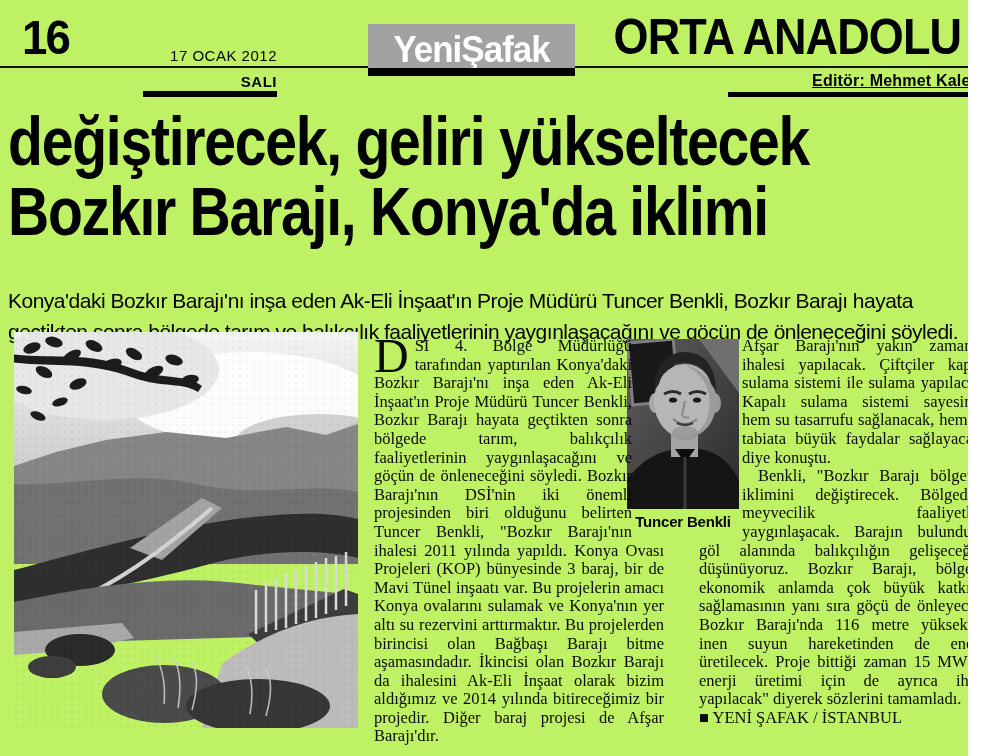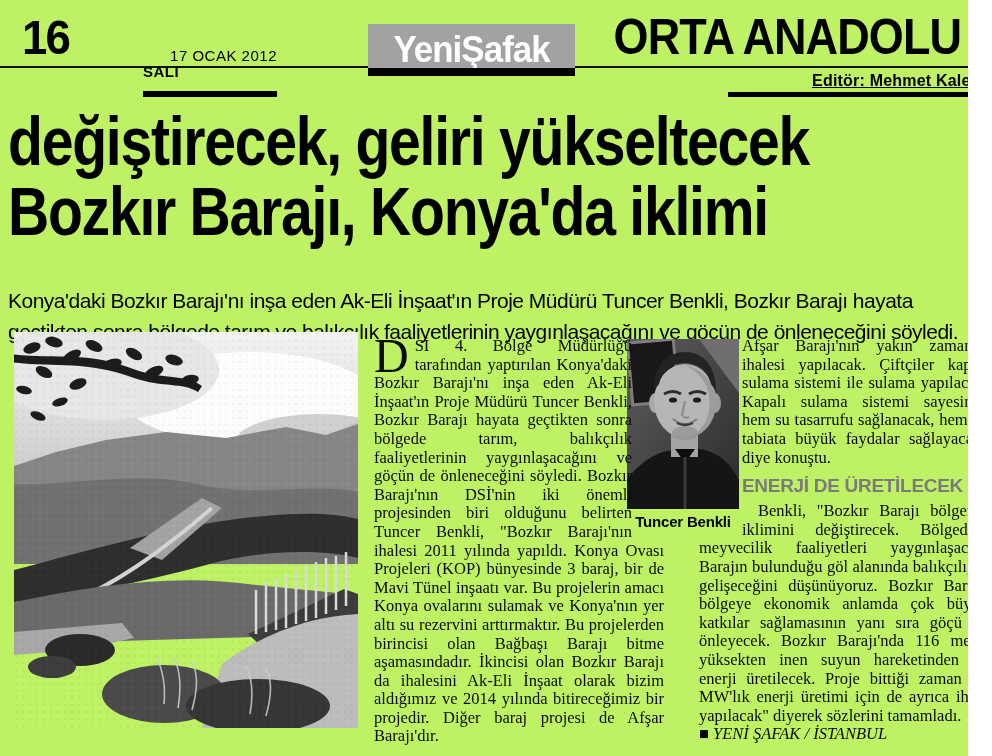--- a/index.html
+++ b/index.html
@@ -5,21 +5,21 @@
   html,body{margin:0;padding:0;background:#ffffff;}
   .page{position:relative;width:968px;height:756px;background:#bef264;overflow:hidden;
         font-family:"Liberation Serif",serif;color:var(--ink,#000);}
 
   
   .hdr-rule{position:absolute;left:0;top:66px;width:992px;height:2px;background:#141414;}
   .page-number{position:absolute;left:22px;top:14px;font:bold 48px/1 "Liberation Sans",sans-serif;
                letter-spacing:-2px;transform:scaleX(.95);transform-origin:0 0;}
   .date-block{position:absolute;left:143px;top:48px;width:134px;text-align:right;
               font:15px/1 "Liberation Sans",sans-serif;letter-spacing:.5px;}
-  .day-block{position:absolute;left:143px;top:64px;width:134px;text-align:left;
+  .day-block{position:absolute;left:143px;top:74px;width:134px;text-align:right;
              font:bold 15px/1 "Liberation Sans",sans-serif;letter-spacing:.5px;}
   .day-bar{position:absolute;left:143px;top:91px;width:134px;height:6px;background:#000;}
   .logo-box{position:absolute;left:368px;top:24px;width:207px;height:44px;background:var(--logo-bg,#a2a2a2);
             display:flex;align-items:flex-end;justify-content:center;}
   .logo-text{font:bold 36px/1 "Liberation Sans",sans-serif;color:#fff;letter-spacing:-1px;
              transform:scaleX(.97);white-space:nowrap;}
   .logo-bar{position:absolute;left:368px;top:68px;width:207px;height:8px;background:#000;}
   .section-title{position:absolute;right:7px;top:12px;font:bold 50px/1 "Liberation Sans",sans-serif;
                  letter-spacing:-1px;transform:scaleX(.9);transform-origin:100% 0;white-space:nowrap;}
   .editor-block{position:absolute;left:728px;top:73px;width:257px;text-align:right;
@@ -45,21 +45,21 @@
   .col{position:absolute;top:337px;font-size:16.5px;line-height:18.6px;text-align:justify;color:#0a0a0a;}
   .col p{margin:0;}
   .col-mid{left:374px;width:290px;}
   .col-right{left:699px;width:289px;}
   .wrap-spacer-mid{float:right;width:32px;height:196px;}
   .wrap-spacer-right{float:left;width:43px;height:199px;}
   .dropcap{float:left;font-size:48px;line-height:34px;padding:2px 6px 0 0;}
   .subhead{font:bold 19px/22px "Liberation Sans",sans-serif;color:var(--subhead-gray,#7b7b7b);
            margin:8px 0 5px 0;letter-spacing:-.3px;}
   .indent{text-indent:16px;}
-  .signoff{text-align:left;font-style:italic;}
+  .signoff{text-align:left;}
 </style>
 </head>
 <body>
 
 <div class="page">
 
   <div class="hdr-rule"></div>
   <div class="page-number">16</div>
   <div class="date-block">17 OCAK 2012</div>
   <div class="day-block">SALI</div>
@@ -182,18 +182,17 @@
   </figure>
 
   <div class="col col-mid">
     <span class="wrap-spacer-mid"></span>
     <p><span class="dropcap">D</span><span>Sİ 4. Bölge Müdürlüğü tarafından yaptırılan Konya'daki Bozkır Barajı'nı inşa eden Ak-Eli İnşaat'ın Proje Müdürü Tuncer Benkli, Bozkır Barajı hayata geçtikten sonra bölgede tarım, balıkçılık faaliyetlerinin yaygınlaşacağını ve göçün de önleneceğini söyledi. Bozkır Barajı'nın DSİ'nin iki önemli projesinden biri olduğunu belirten Tuncer Benkli, "Bozkır Barajı'nın ihalesi 2011 yılında yapıldı. Konya Ovası Projeleri (KOP) bünyesinde 3 baraj, bir de Mavi Tünel inşaatı var. Bu projelerin amacı Konya ovalarını sulamak ve Konya'nın yer altı su rezervini arttırmaktır. Bu projelerden birincisi olan Bağbaşı Barajı bitme aşamasındadır. İkincisi olan Bozkır Barajı da ihalesini Ak-Eli İnşaat olarak bizim aldığımız ve 2014 yılında bitireceğimiz bir projedir. Diğer baraj projesi de Afşar Barajı'dır.</span></p>
   </div>
 
   <div class="col col-right">
     <span class="wrap-spacer-right"></span>
     <p>Afşar Barajı'nın yakın zamanda ihalesi yapılacak. Çiftçiler kapalı sulama sistemi ile sulama yapılacak. Kapalı sulama sistemi sayesinde hem su tasarrufu sağlanacak, hem de tabiata büyük faydalar sağlayacak" diye konuştu.</p>
-    <h3 class="subhead">ENERJİ DE ÜRETİLECEK</h3>
     <p class="indent">Benkli, "Bozkır Barajı bölgenin iklimini değiştirecek. Bölgedeki meyvecilik faaliyetleri yaygınlaşacak. Barajın bulunduğu göl alanında balıkçılığın gelişeceğini düşünüyoruz. Bozkır Barajı, bölgeye ekonomik anlamda çok büyük katkılar sağlamasının yanı sıra göçü de önleyecek. Bozkır Barajı'nda 116 metre yüksekten inen suyun hareketinden de enerji üretilecek. Proje bittiği zaman 15 MW'lık enerji üretimi için de ayrıca ihale yapılacak" diyerek sözlerini tamamladı.</p>
     <p class="signoff">■ YENİ ŞAFAK / İSTANBUL</p>
   </div>
 
 </div>
 
 </body></html>

